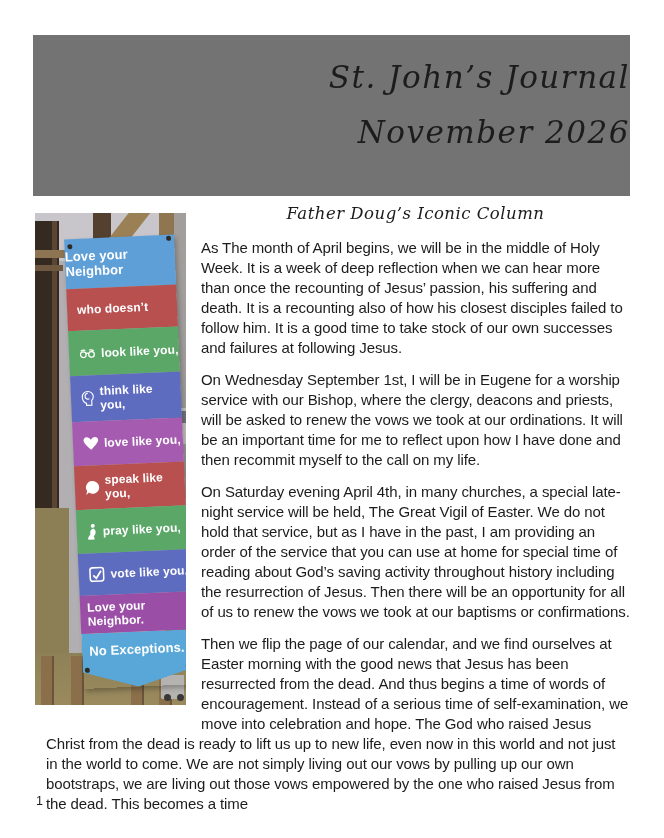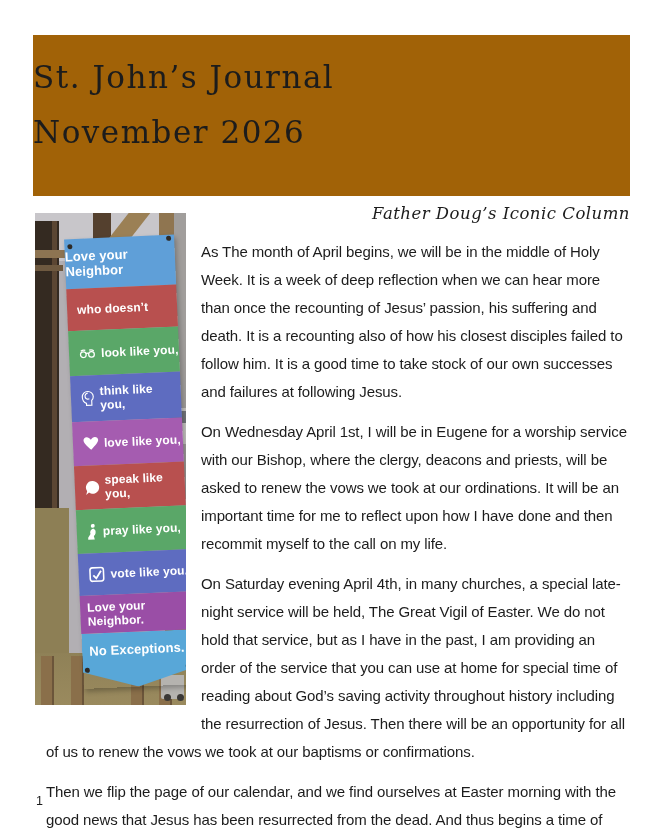--- a/index.html
+++ b/index.html
@@ -4,33 +4,33 @@
 <style>
   html,body { margin:0; padding:0; background:#ffffff; }
   .page {
     position:relative; width:664px; height:838px; background:#ffffff;
     font-family:"Liberation Sans", sans-serif; color:#1c1c1c; overflow:hidden;
   }
 
   
   .masthead {
     position:absolute; left:33px; top:35px; width:597px; height:161px;
-    background:#a16207; text-align:left;
-    font-family:"DejaVu Serif", serif; 
+    background:#737373; text-align:right;
+    font-family:"DejaVu Serif", serif; font-style:italic;
   }
   .masthead-line1 { padding-top:24px; font-size:31px; letter-spacing:1.5px; }
   .masthead-line2 { padding-top:19px; font-size:31px; letter-spacing:1.5px; }
 
   
   .content { position:absolute; left:35px; top:202px; width:595px; }
   .column-title {
     font-family:"DejaVu Serif", serif; font-style:italic;
-    font-size:16.5px; text-align:right; margin:2px 0 15px 0; letter-spacing:0.5px;
+    font-size:16.5px; text-align:center; margin:2px 0 15px 0; letter-spacing:0.5px;
   }
-  .column-body p { margin:0 0 12px 11px; font-size:15px; line-height:28px; letter-spacing:-0.1px; }
+  .column-body p { margin:0 0 12px 11px; font-size:15px; line-height:20px; letter-spacing:-0.1px; }
   .page-number { position:absolute; left:36px; top:794px; font-size:12.5px; }
 
   
   .photo {
     float:left; width:151px; height:492px; margin:11px 15px 10px 0;
     position:relative; overflow:hidden; background:#b2afb3;
   }
   .photo .sky        { position:absolute; left:0; top:0; width:100%; height:48px; background:#c8c6ca; }
   .photo .wall-right { position:absolute; left:133px; top:0; width:18px; height:430px; background:#a19e9c; }
   .photo .rail-left  { position:absolute; left:0; top:37px; width:32px; height:8px; background:#8d7452; }
@@ -177,20 +177,20 @@
             <div class="stripe centered" style="background: rgb(88, 167, 216); height: 55px; font-size: 13px; clip-path: polygon(0px 0px, 100% 0px, 100% 70%, 50% 100%, 0px 70%); align-items: flex-start; padding-top: 10px;">
               <span>No Exceptions.</span>
             </div>
           </div>
       </div>
     </div>
 
     <div class="column-title">Father Doug’s Iconic Column</div>
     <div id="paragraphs" class="column-body">
         <p>As The month of April begins, we will be in the middle of Holy Week. It is a week of deep reflection when we can hear more than once the recounting of Jesus’ passion, his suffering and death. It is a recounting also of how his closest disciples failed to follow him. It is a good time to take stock of our own successes and failures at following Jesus.</p>
-        <p>On Wednesday April 1st, I will be in Eugene for a worship service with our Bishop, where the clergy, deacons and priests, will be asked to renew the vows we took at our ordinations. It will be an important time for me to reflect upon how I have done and then recommit myself to the call on my life.</p>
+        <p>On Wednesday September 1st, I will be in Eugene for a worship service with our Bishop, where the clergy, deacons and priests, will be asked to renew the vows we took at our ordinations. It will be an important time for me to reflect upon how I have done and then recommit myself to the call on my life.</p>
         <p>On Saturday evening April 4th, in many churches, a special late-night service will be held, The Great Vigil of Easter. We do not hold that service, but as I have in the past, I am providing an order of the service that you can use at home for special time of reading about God’s saving activity throughout history including the resurrection of Jesus. Then there will be an opportunity for all of us to renew the vows we took at our baptisms or confirmations.</p>
         <p>Then we flip the page of our calendar, and we find ourselves at Easter morning with the good news that Jesus has been resurrected from the dead. And thus begins a time of words of encouragement. Instead of a serious time of self-examination, we move into celebration and hope. The God who raised Jesus Christ from the dead is ready to lift us up to new life, even now in this world and not just in the world to come. We are not simply living out our vows by pulling up our own bootstraps, we are living out those vows empowered by the one who raised Jesus from the dead. This becomes a time</p>
       </div>
   </div>
 
   <div class="page-number">1</div>
 </div>
 
 </body></html>

